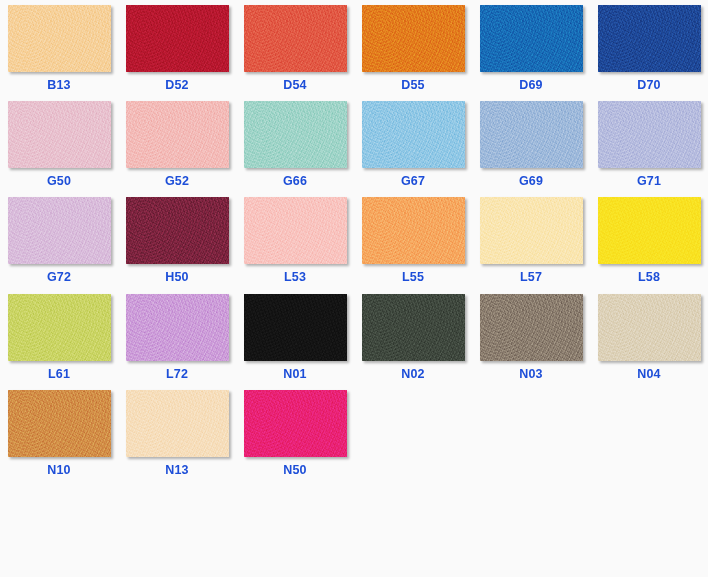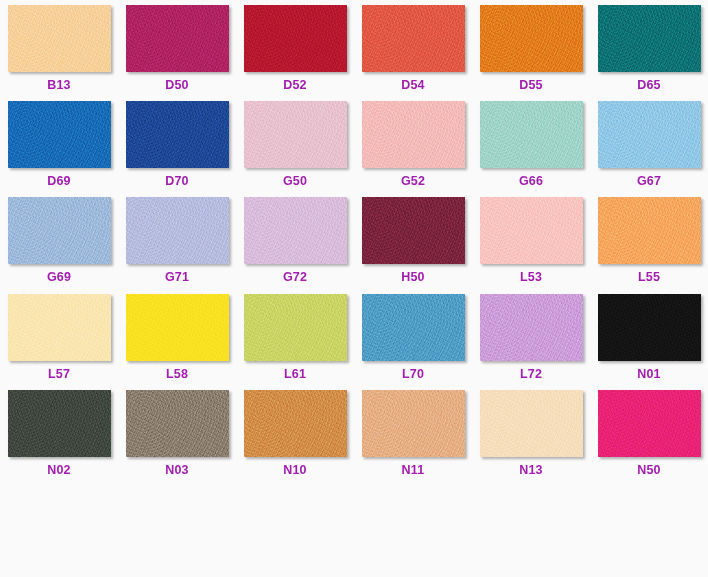--- a/index.html
+++ b/index.html
@@ -78,56 +78,48 @@
         rgba(0,0,0,0.05) 0px, rgba(0,0,0,0.05) 1px,
         rgba(255,255,255,0.06) 1px, rgba(255,255,255,0.06) 3px);
     mix-blend-mode: soft-light;
     pointer-events: none;
   }
 
   .swatch-label {
     margin-top: 7px;
     font-size: 12.5px;
     font-weight: bold;
-    color: #a21caf;
+    color: #1d4ed8;
     letter-spacing: 0.2px;
     line-height: 1;
     text-align: center;
     user-select: none;
   }
 </style>
 </head>
 <body style="background: rgb(250, 250, 250);">
 
 <div id="swatch-grid" style="grid-template-columns: repeat(6, 118px); grid-template-rows: repeat(6, 96.2px);">
     <div class="swatch-cell">
       <div class="swatch-chip" style="background-color: rgb(246, 207, 150);"></div>
       <div class="swatch-label">B13</div>
     </div>
     <div class="swatch-cell">
-      <div class="swatch-chip" style="background-color: rgb(173, 31, 94);"></div>
-      <div class="swatch-label">D50</div>
-    </div>
-    <div class="swatch-cell">
       <div class="swatch-chip" style="background-color: rgb(181, 21, 43);"></div>
       <div class="swatch-label">D52</div>
     </div>
     <div class="swatch-cell">
       <div class="swatch-chip" style="background-color: rgb(225, 84, 64);"></div>
       <div class="swatch-label">D54</div>
     </div>
     <div class="swatch-cell">
       <div class="swatch-chip" style="background-color: rgb(226, 120, 26);"></div>
       <div class="swatch-label">D55</div>
     </div>
     <div class="swatch-cell">
-      <div class="swatch-chip" style="background-color: rgb(12, 110, 112);"></div>
-      <div class="swatch-label">D65</div>
-    </div>
-    <div class="swatch-cell">
       <div class="swatch-chip" style="background-color: rgb(21, 104, 180);"></div>
       <div class="swatch-label">D69</div>
     </div>
     <div class="swatch-cell">
       <div class="swatch-chip" style="background-color: rgb(27, 68, 148);"></div>
       <div class="swatch-label">D70</div>
     </div>
     <div class="swatch-cell">
       <div class="swatch-chip" style="background-color: rgb(232, 191, 205);"></div>
       <div class="swatch-label">G50</div>
@@ -174,48 +166,44 @@
     </div>
     <div class="swatch-cell">
       <div class="swatch-chip" style="background-color: rgb(249, 225, 30);"></div>
       <div class="swatch-label">L58</div>
     </div>
     <div class="swatch-cell">
       <div class="swatch-chip" style="background-color: rgb(200, 211, 96);"></div>
       <div class="swatch-label">L61</div>
     </div>
     <div class="swatch-cell">
-      <div class="swatch-chip" style="background-color: rgb(75, 154, 196);"></div>
-      <div class="swatch-label">L70</div>
-    </div>
-    <div class="swatch-cell">
       <div class="swatch-chip" style="background-color: rgb(203, 154, 216);"></div>
       <div class="swatch-label">L72</div>
     </div>
     <div class="swatch-cell">
       <div class="swatch-chip" style="background-color: rgb(17, 17, 17);"></div>
       <div class="swatch-label">N01</div>
     </div>
     <div class="swatch-cell">
       <div class="swatch-chip" style="background-color: rgb(59, 68, 58);"></div>
       <div class="swatch-label">N02</div>
     </div>
     <div class="swatch-cell">
       <div class="swatch-chip" style="background-color: rgb(135, 121, 106);"></div>
       <div class="swatch-label">N03</div>
     </div>
     <div class="swatch-cell">
+      <div class="swatch-chip" style="background-color: rgb(220, 208, 182);"></div>
+      <div class="swatch-label">N04</div>
+    </div>
+    <div class="swatch-cell">
       <div class="swatch-chip" style="background-color: rgb(209, 138, 67);"></div>
       <div class="swatch-label">N10</div>
     </div>
     <div class="swatch-cell">
-      <div class="swatch-chip" style="background-color: rgb(229, 172, 128);"></div>
-      <div class="swatch-label">N11</div>
-    </div>
-    <div class="swatch-cell">
       <div class="swatch-chip" style="background-color: rgb(246, 221, 185);"></div>
       <div class="swatch-label">N13</div>
     </div>
     <div class="swatch-cell">
       <div class="swatch-chip" style="background-color: rgb(233, 31, 113);"></div>
       <div class="swatch-label">N50</div>
     </div>
   </div>
 
 </body></html>

